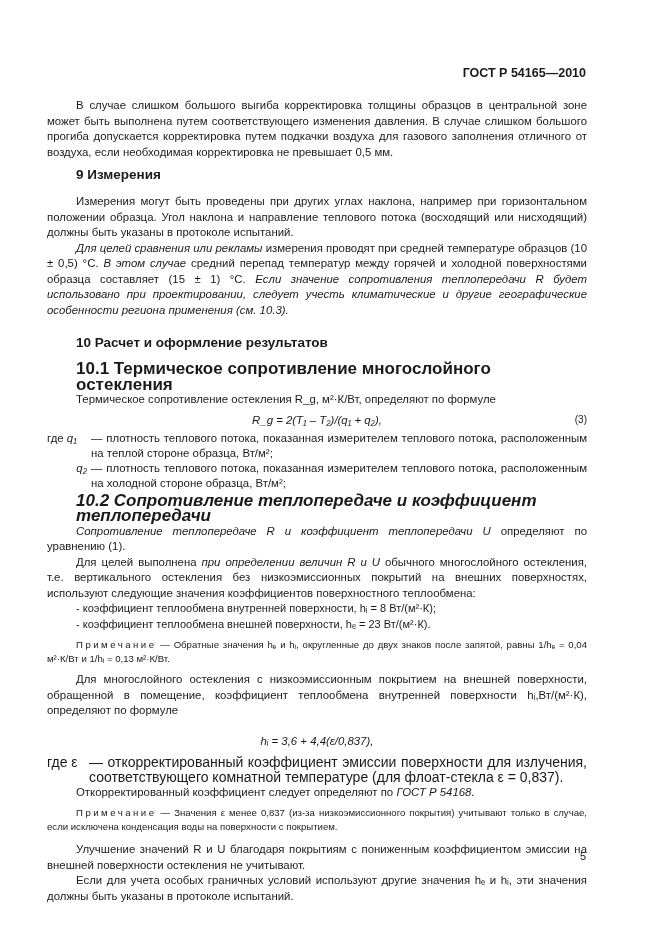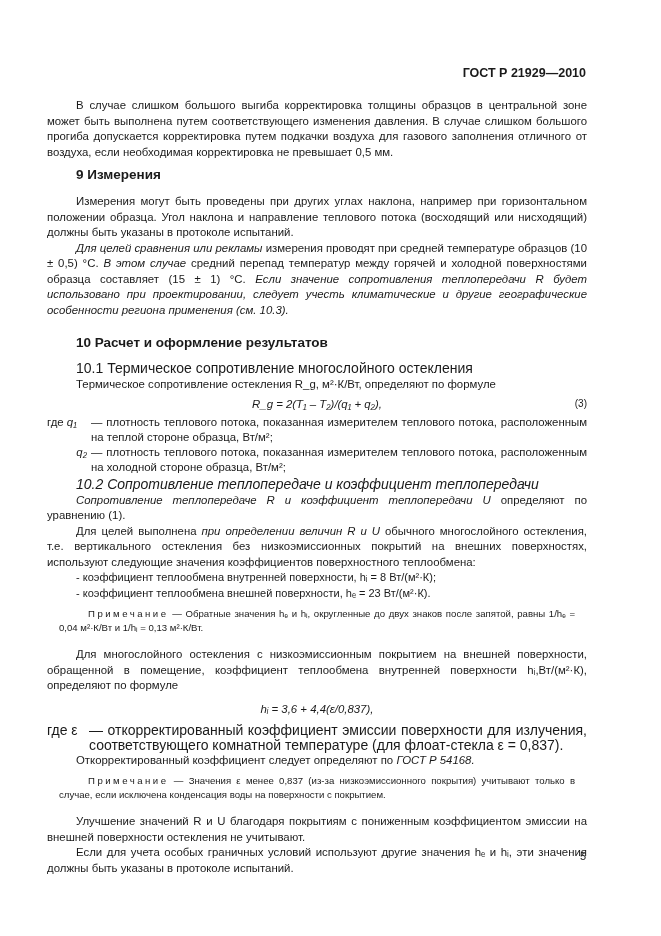--- a/index.html
+++ b/index.html
@@ -3,34 +3,34 @@
 <meta charset="utf-8">
 <style>
   html, body { margin:0; padding:0; background:#ffffff; }
   body { width:661px; height:936px; position:relative; overflow:hidden;
          font-family:"Liberation Sans", sans-serif; color:#1a1a1a; }
   .page { position:absolute; left:47px; top:0; width:540px; }
   .hdr { position:absolute; right:75px; top:66px; font-weight:bold; font-size:12.5px; }
   .p { font-size:11.4px; line-height:15.5px; text-align:justify; margin:0; }
   .ind { text-indent:29px; }
   .h1 { font-size:13.5px; font-weight:bold; margin:0; padding-left:29px; }
-  .h2 { font-size:14px; font-weight:normal; margin:0; padding-left:29px; line-height:15.5px; }
+  .h2 { font-size:17px; font-weight:bold; margin:0; padding-left:29px; line-height:15.5px; }
   .formula { font-size:11.4px; text-align:center; position:relative; line-height:16px; }
   .fnum { position:absolute; right:0; top:0; font-size:10px; }
-  .note { font-size:9.6px; line-height:14px; text-align:justify; margin:12px; }
+  .note { font-size:9.6px; line-height:14px; text-align:justify; margin:0; }
   .sp { letter-spacing:2.5px; }
   .i { font-style:italic; }
   .abs { position:absolute; left:0; width:540px; }
   .pnum { position:absolute; right:75px; top:850px; font-size:11px; }
   .bul { padding-left:29px; font-size:11px; line-height:15.5px; }
 </style>
 </head>
 <body>
 
-<div class="hdr">ГОСТ Р 21929—2010</div>
+<div class="hdr">ГОСТ Р 54165—2010</div>
 
 <div class="page">
 
   <p class="p ind abs" style="top:98px">В случае слишком большого выгиба корректировка толщины образцов в центральной зоне может быть выполнена путем соответствующего изменения давления. В случае слишком большого прогиба допускается корректировка путем подкачки воздуха для газового заполнения отличного от воздуха, если необходимая корректировка не превышает 0,5 мм.</p>
 
   <h2 class="h1 abs" style="top:167px">9 Измерения</h2>
 
   <div class="abs" style="top:194px">
     <p class="p ind">Измерения могут быть проведены при других углах наклона, например при горизонтальном положении образца. Угол наклона и направление теплового потока (восходящий или нисходящий) должны быть указаны в протоколе испытаний.</p>
     <p class="p ind">
@@ -60,21 +60,21 @@
 
     <div class="h2 i" style="margin-top:2px">10.2 Сопротивление теплопередаче и коэффициент теплопередачи</div>
     <p class="p ind"><span class="i">Сопротивление теплопередаче R и коэффициент теплопередачи U</span><span> определяют по уравнению (1).</span></p>
     <p class="p ind"><span>Для целей выполнена </span><span class="i">при определении величин R и U</span><span> обычного многослойного остекления, т.е. вертикального остекления без низкоэмиссионных покрытий на внешних поверхностях, используют следующие значения коэффициентов поверхностного теплообмена:</span></p>
     <div class="bul">- коэффициент теплообмена внутренней поверхности, hᵢ = 8 Вт/(м²·К);</div>
     <div class="bul">- коэффициент теплообмена внешней поверхности, hₑ = 23 Вт/(м²·К).</div>
 
     <p class="note ind" style="margin-top:6px"><span class="sp">Примечание</span><span> — Обратные значения hₑ и hᵢ, округленные до двух знаков после запятой, равны 1/hₑ = 0,04 м²·К/Вт и 1/hᵢ = 0,13 м²·К/Вт.</span></p>
 
     <p class="p ind" style="margin-top:6px">Для многослойного остекления с низкоэмиссионным покрытием на внешней поверхности, обращенной в помещение, коэффициент теплообмена внутренней поверхности hᵢ,Вт/(м²·К), определяют по формуле</p>
-    <div class="formula i" style="margin:7px 0 6px">hᵢ = 3,6 + 4,4(ε/0,837),</div>
+    <div class="formula i" style="margin:14px 0 6px">hᵢ = 3,6 + 4,4(ε/0,837),</div>
 
     <div style="display:flex;font-size:14px;line-height:15px">
       <span style="width:40px">где ε</span>
       <span style="flex:1;text-align:justify;padding-left:2px">— откорректированный коэффициент эмиссии поверхности для излучения, соответствующего комнатной температуре (для флоат-стекла ε = 0,837).</span>
     </div>
     <p class="p ind"><span>Откорректированный коэффициент следует определяют по </span><span class="i">ГОСТ Р 54168.</span></p>
 
     <p class="note ind" style="margin-top:6px"><span class="sp">Примечание</span><span> — Значения ε менее 0,837 (из-за низкоэмиссионного покрытия) учитывают только в случае, если исключена конденсация воды на поверхности с покрытием.</span></p>
 
     <p class="p ind" style="margin-top:8px">Улучшение значений R и U благодаря покрытиям с пониженным коэффициентом эмиссии на внешней поверхности остекления не учитывают.</p>

